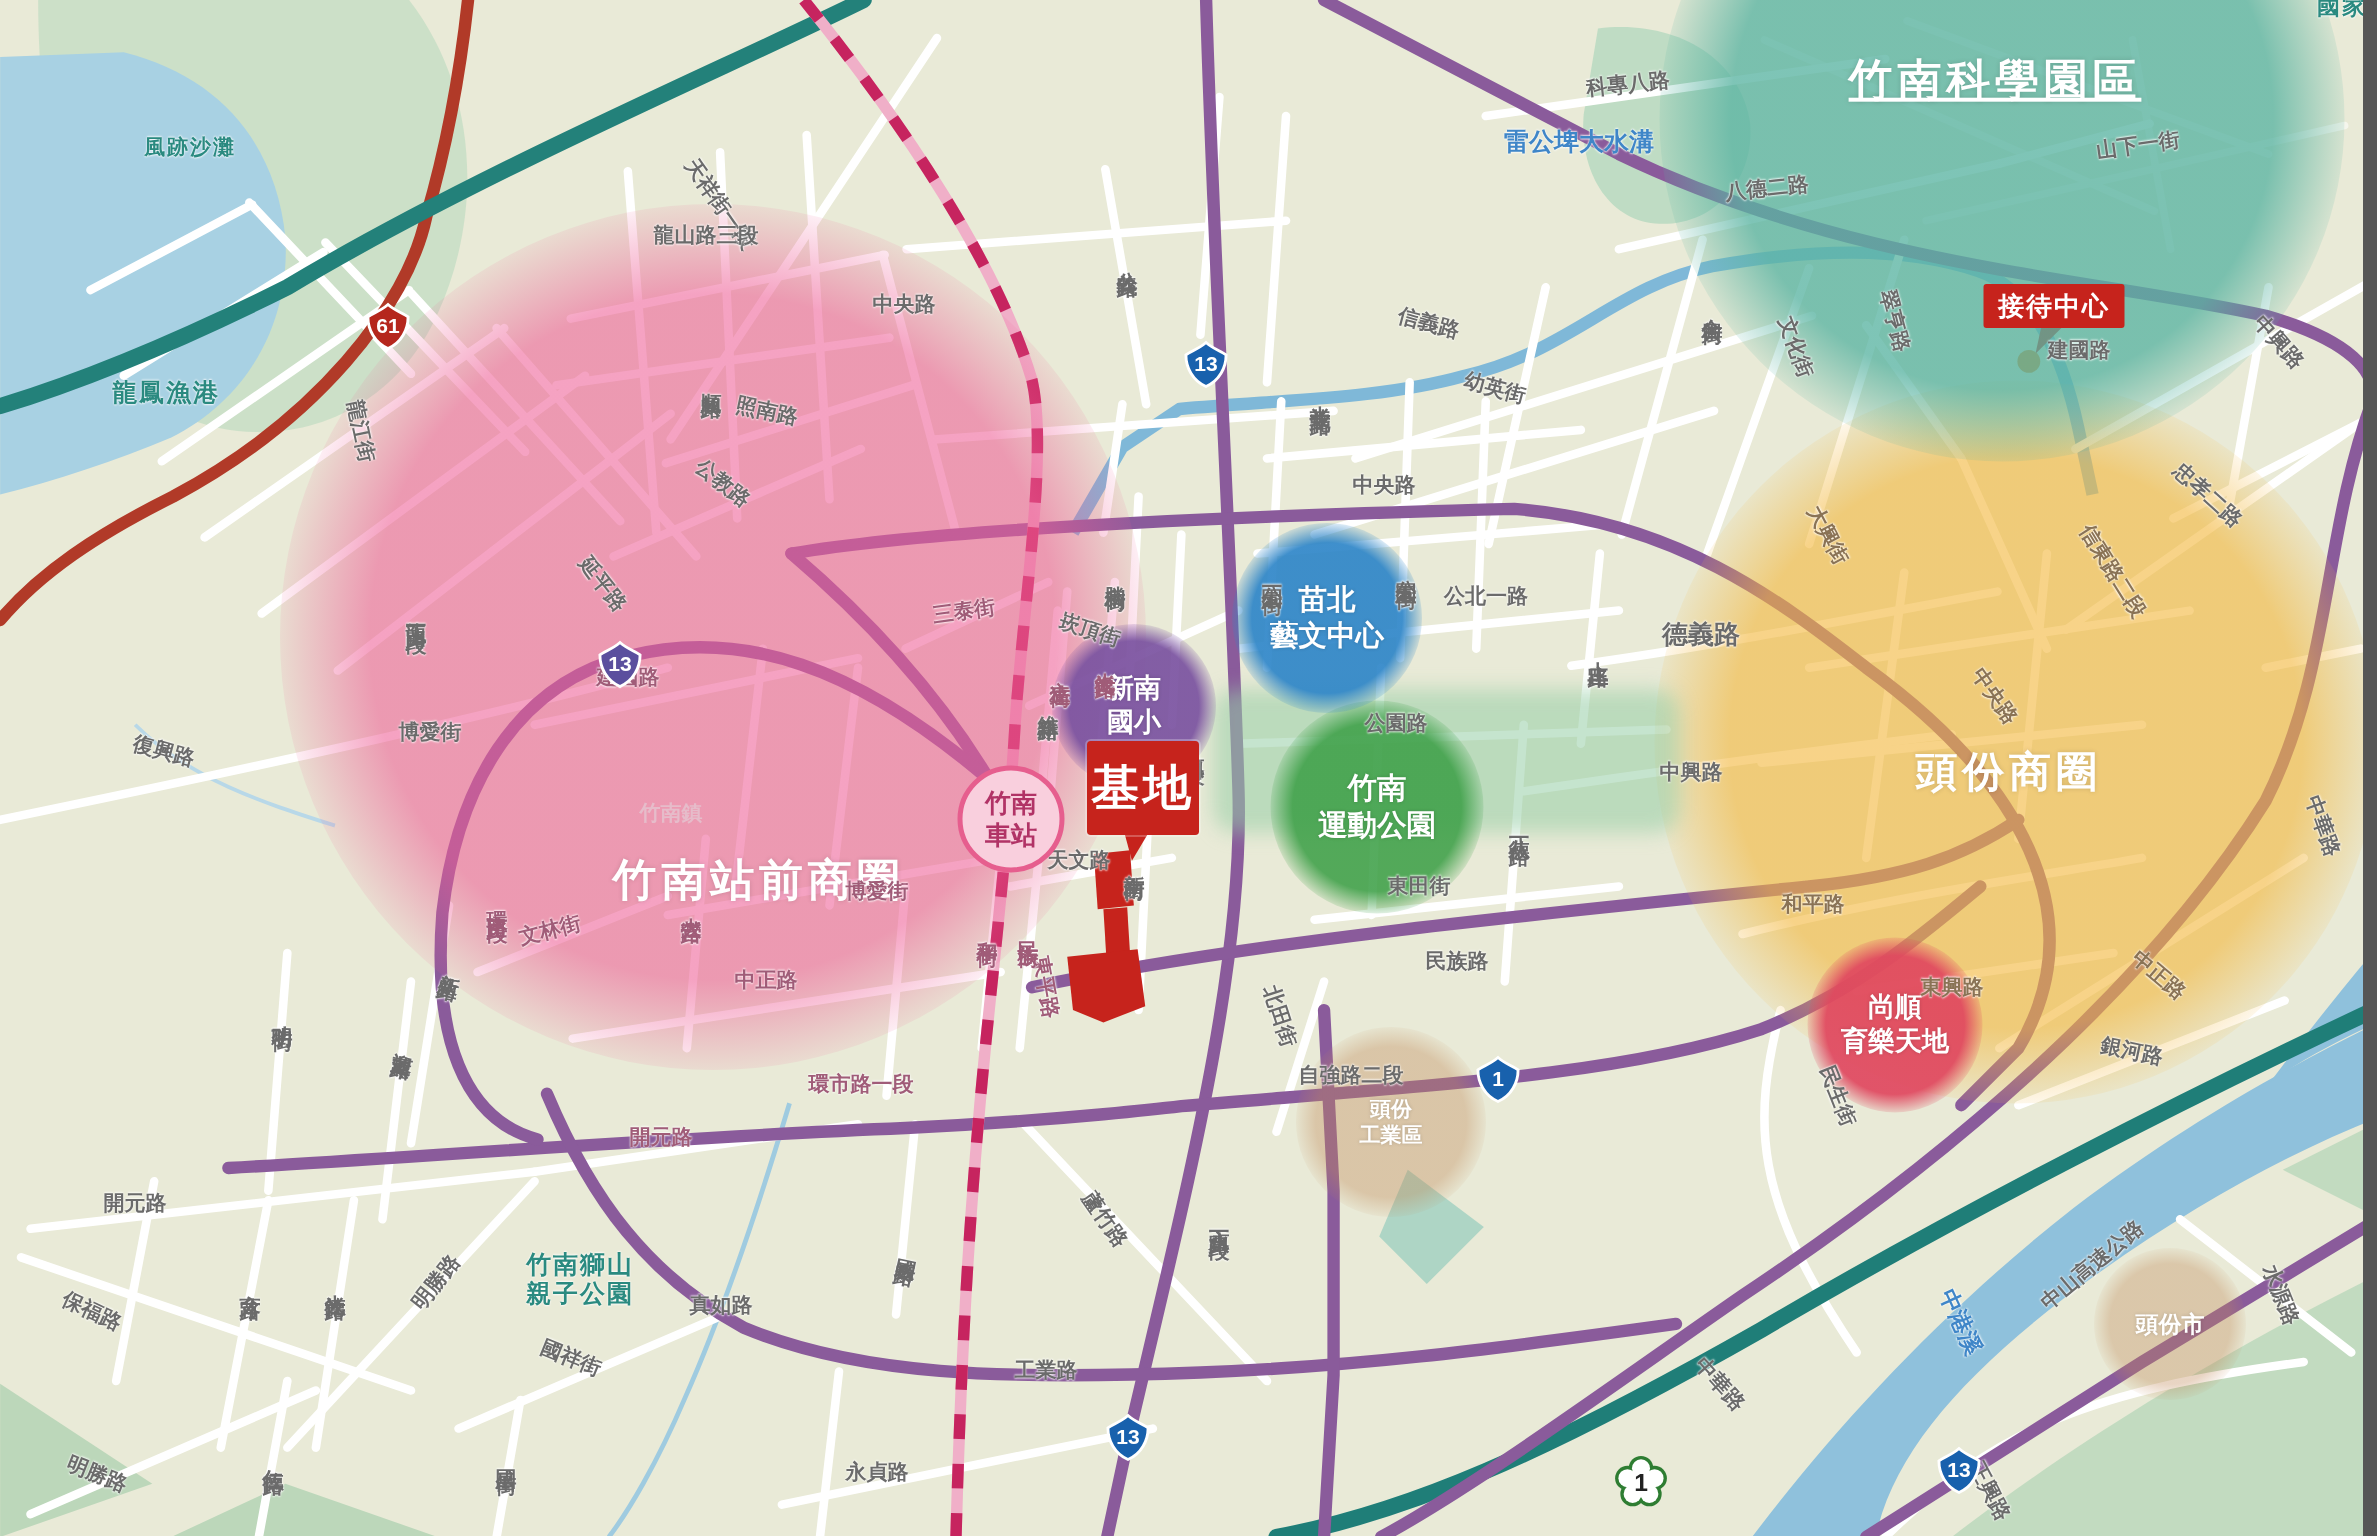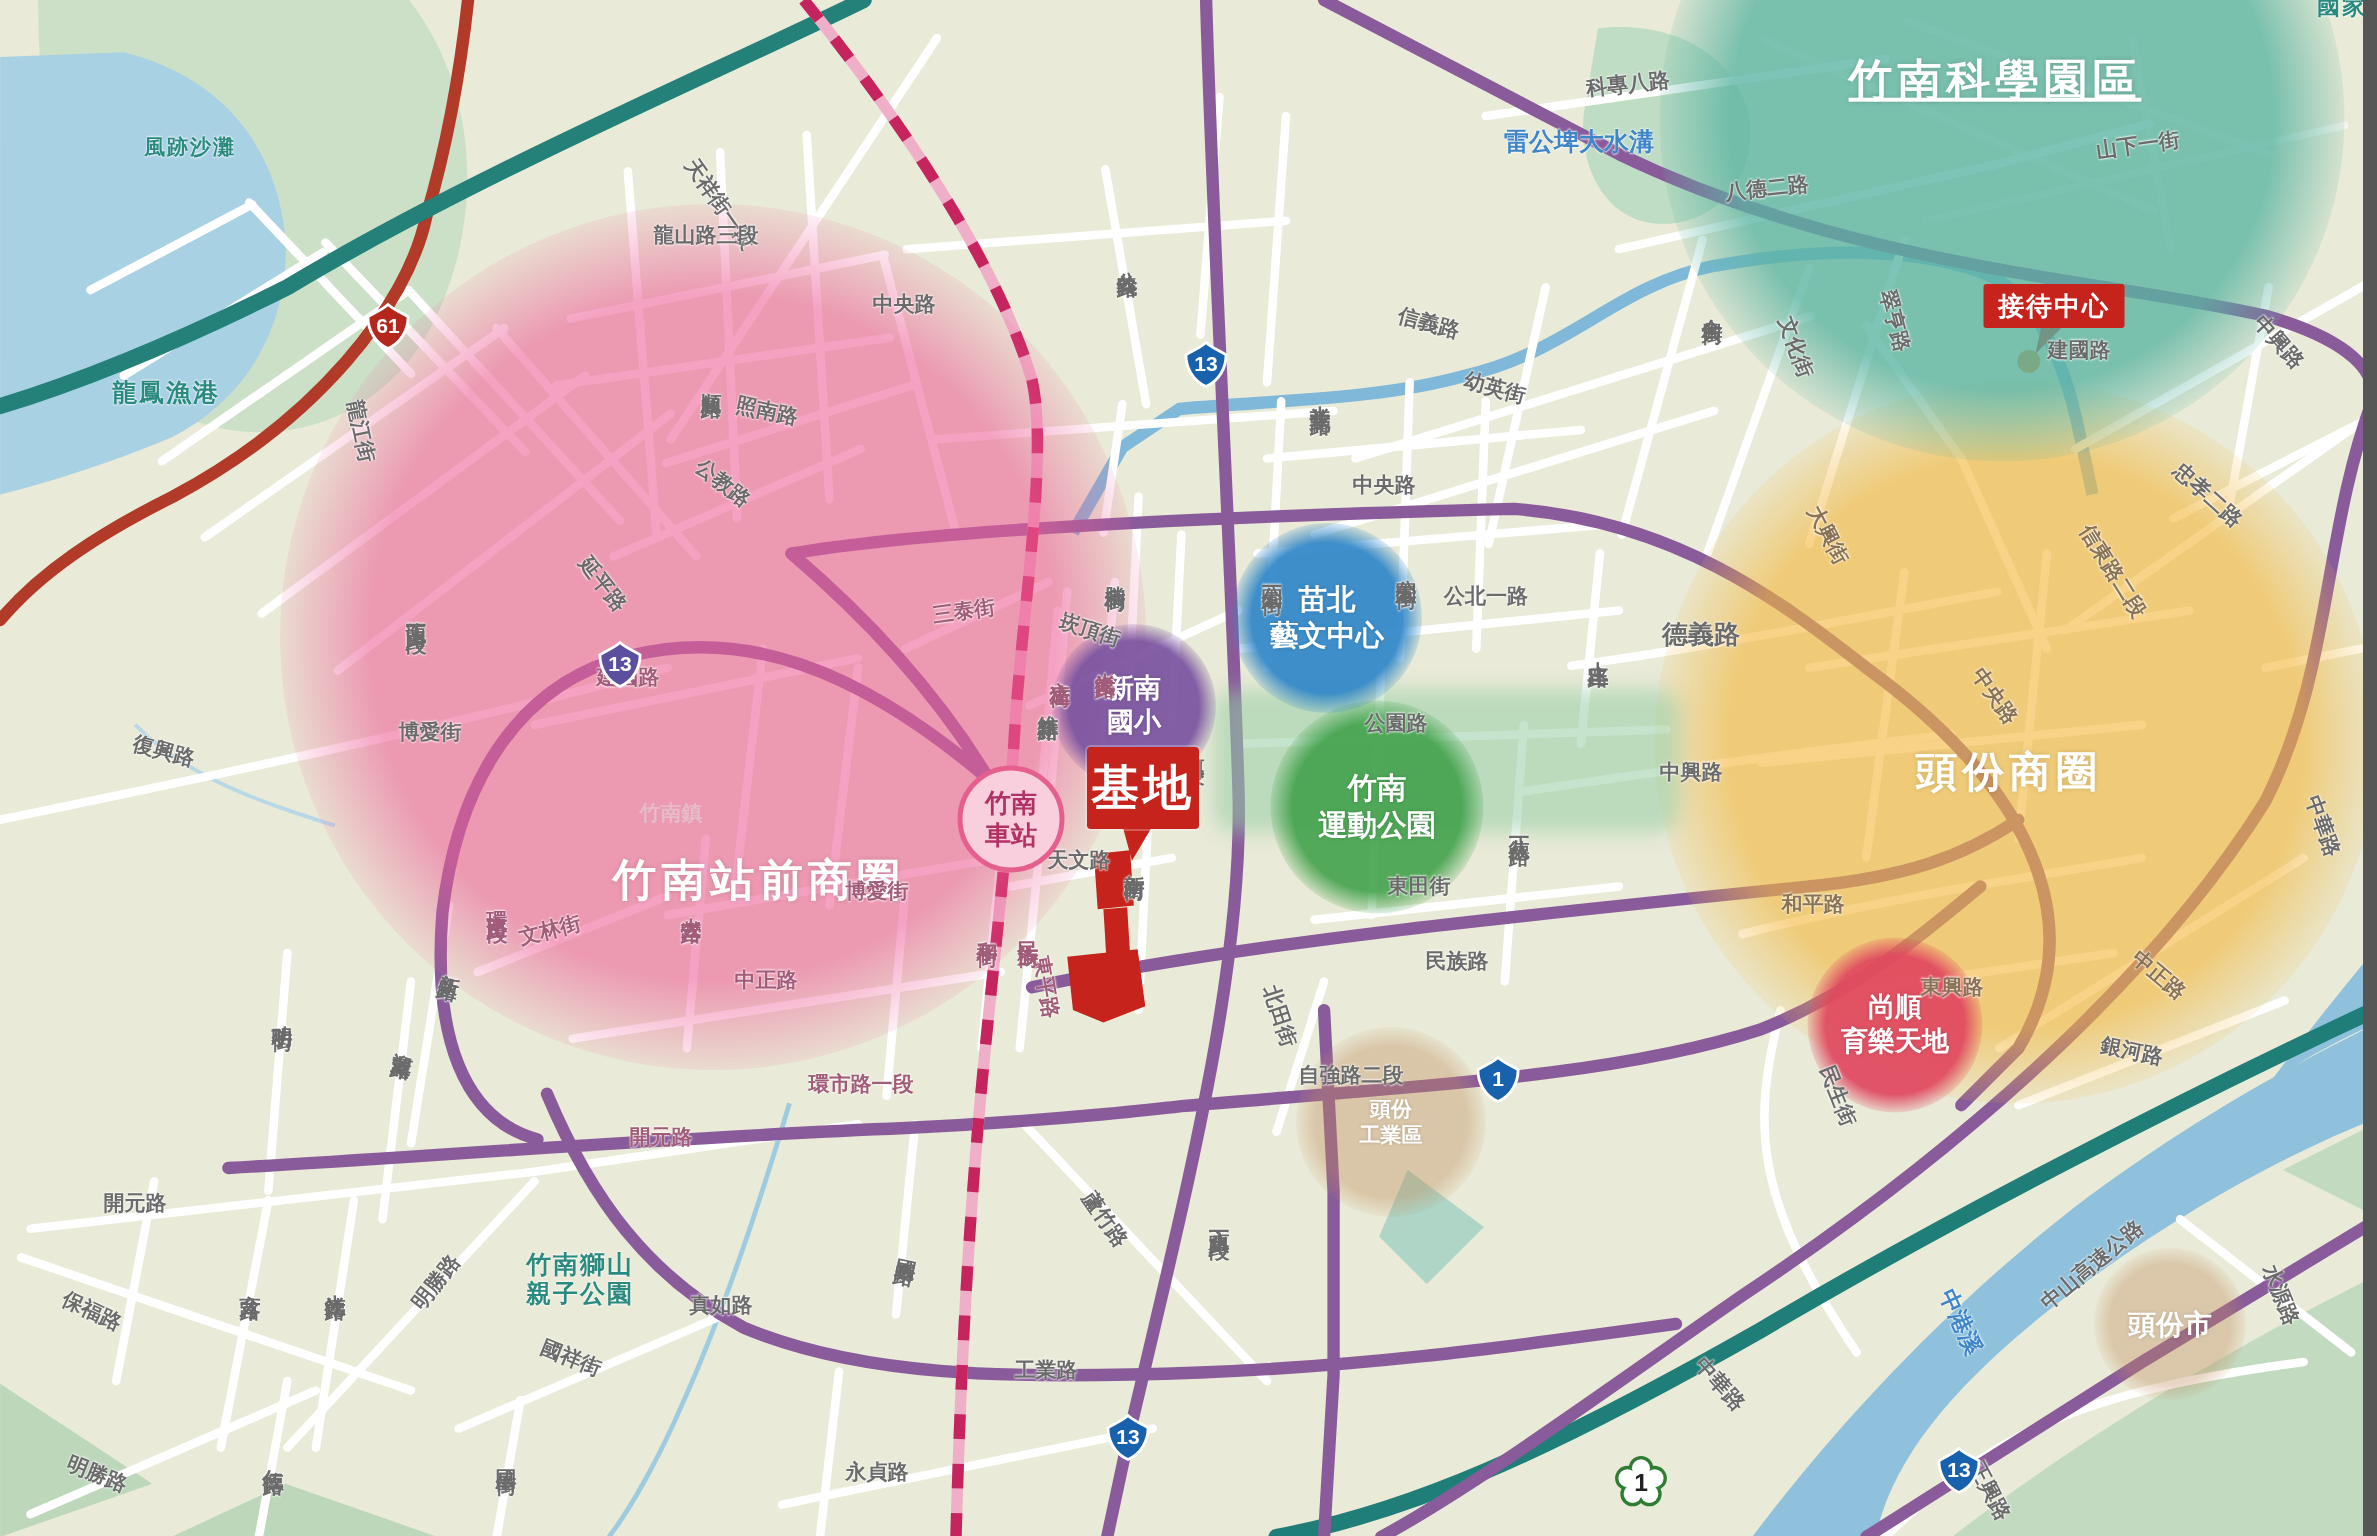--- a/index.html
+++ b/index.html
@@ -19,21 +19,21 @@
   .lbl.teal{color:#2a8a80;font-size:27px;letter-spacing:1.9px;}
   .lbl.blue{color:#3f86c8;}
   .lbl.faintpink{color:#e6bcca;text-shadow:none;}
   .lbl.whitebig{color:#fff;letter-spacing:4.8px;text-shadow:0 0 5.7px rgba(0,0,0,.15);}
   .badge{position:absolute;transform:translate(-50%,-50%);z-index:5;display:flex;align-items:center;
     justify-content:center;text-align:center;font-weight:bold;white-space:pre-line;}
   #interchange-badge{width:103px;height:122px;border-radius:50%;background:#2e8b82;border:5.7px solid #fff;
     color:#fff;font-size:24px;line-height:1.25;}
   #station-badge{width:97px;height:97px;border-radius:50%;background:#f9cfdd;border:5.7px solid #e65e8e;
     color:#b13366;font-size:26px;line-height:1.2;}
-  #site-label{width:112px;height:82px;background:#c6231c;color:#fff;font-size:48px;letter-spacing:3.8px;
+  #site-label{width:112px;height:94px;background:#c6231c;color:#fff;font-size:48px;letter-spacing:3.8px;
     border-radius:3.8px;box-shadow:0 0 0 1.9px rgba(255,255,255,.25);}
   #reception-label{width:141px;height:44px;background:#c6231c;color:#fff;font-size:26px;letter-spacing:1.9px;border-radius:2.9px;}
   .shield{position:absolute;transform:translate(-50%,-50%);z-index:5;}
   #edge-strip{position:absolute;right:0;top:0;width:15px;height:100%;background:#565656;z-index:9;}
 </style>
 </head>
 <body>
 
 <div id="stage">
 
@@ -221,21 +221,21 @@
     <div class="z" style="left: 1134px; top: 706px; width: 164px; height: 164px; background: radial-gradient(circle, rgba(122, 82, 160, 0.92) 0%, rgba(122, 82, 160, 0.92) 56%, rgba(122, 82, 160, 0) 74%);"></div>
     <div class="ztext" style="left: 1134px; top: 706px; font-size: 27px;">新南
 國小</div>
     <div class="z" style="left: 1895px; top: 1025px; width: 175px; height: 175px; background: radial-gradient(circle, rgba(224, 71, 95, 0.92) 0%, rgba(224, 71, 95, 0.92) 56%, rgba(224, 71, 95, 0) 74%);"></div>
     <div class="ztext" style="left: 1895px; top: 1025px; font-size: 27px;">尚順
 育樂天地</div>
     <div class="z" style="left: 1391px; top: 1122px; width: 190px; height: 190px; background: radial-gradient(circle, rgba(193, 138, 90, 0.38) 0%, rgba(193, 138, 90, 0.38) 56%, rgba(193, 138, 90, 0) 74%);"></div>
     <div class="ztext" style="left: 1391px; top: 1122px; font-size: 21px;">頭份
 工業區</div>
     <div class="z" style="left: 2170px; top: 1324px; width: 152px; height: 152px; background: radial-gradient(circle, rgba(193, 138, 90, 0.36) 0%, rgba(193, 138, 90, 0.36) 56%, rgba(193, 138, 90, 0) 74%);"></div>
-    <div class="ztext" style="left: 2170px; top: 1324px; font-size: 28px;">頭份市</div>
+    <div class="ztext" style="left: 2170px; top: 1324px; font-size: 23px;">頭份市</div>
     <div class="lbl teal" style="left: 190px; top: 147px; font-size: 21px;">風跡沙灘</div>
     <div class="lbl teal" style="left: 166px; top: 392px; font-size: 25px;">龍鳳漁港</div>
     <div class="lbl teal" style="left: 580px; top: 1279px; font-size: 25px;">竹南獅山
 親子公園</div>
     <div class="lbl whitebig" style="left: 1995px; top: 80px; font-size: 44px; text-decoration: underline;">竹南科學園區</div>
     <div class="lbl whitebig" style="left: 759px; top: 880px; font-size: 44px;">竹南站前商圈</div>
     <div class="lbl whitebig" style="left: 2009px; top: 772px; font-size: 42px;">頭份商圈</div>
     <div class="lbl blue" style="left: 1579px; top: 141px; font-size: 25px;">雷公埤大水溝</div>
     <div class="lbl blue" style="left: 1961px; top: 1322px; font-size: 23px; --r: 65deg;">中港溪</div>
     <div class="lbl faintpink" style="left: 671px; top: 813px; font-size: 21px;">竹南鎮</div>

